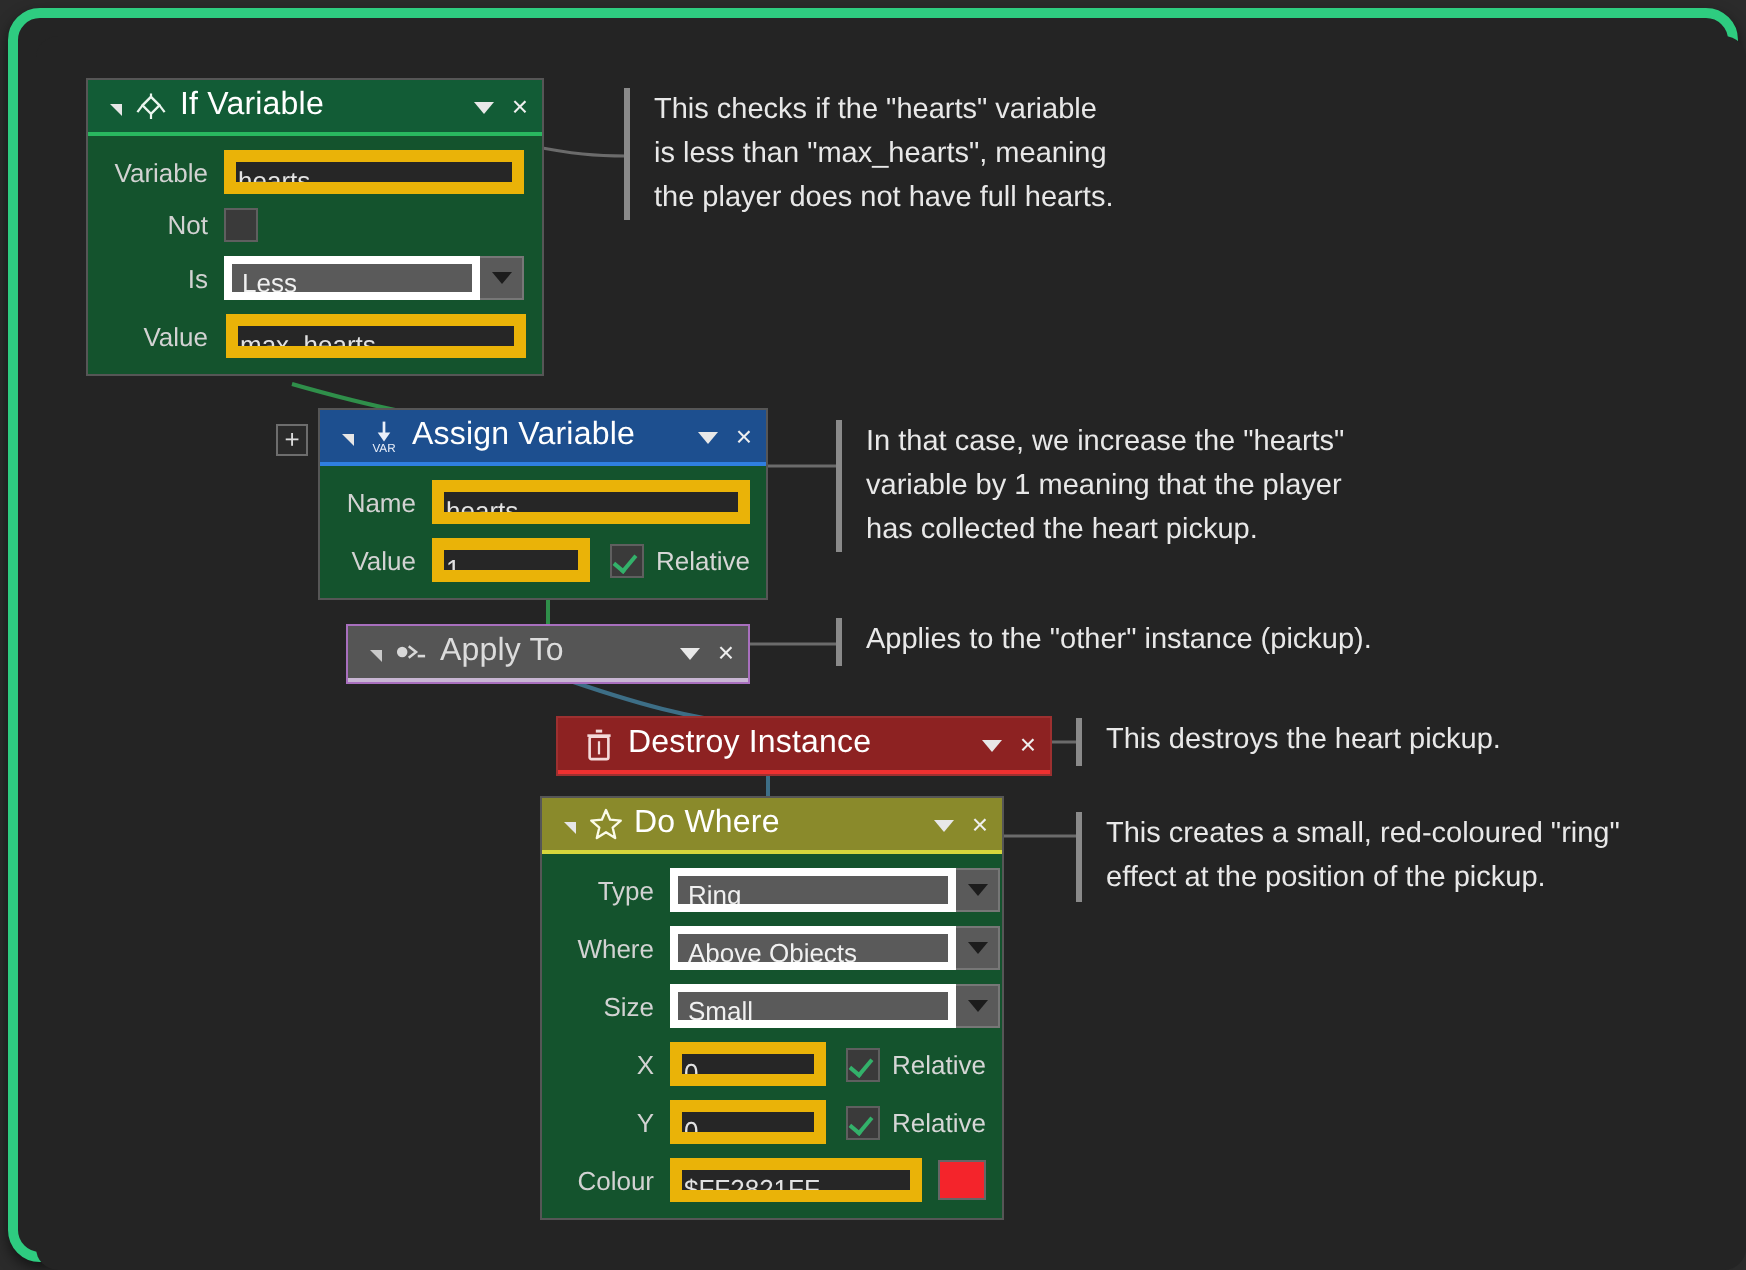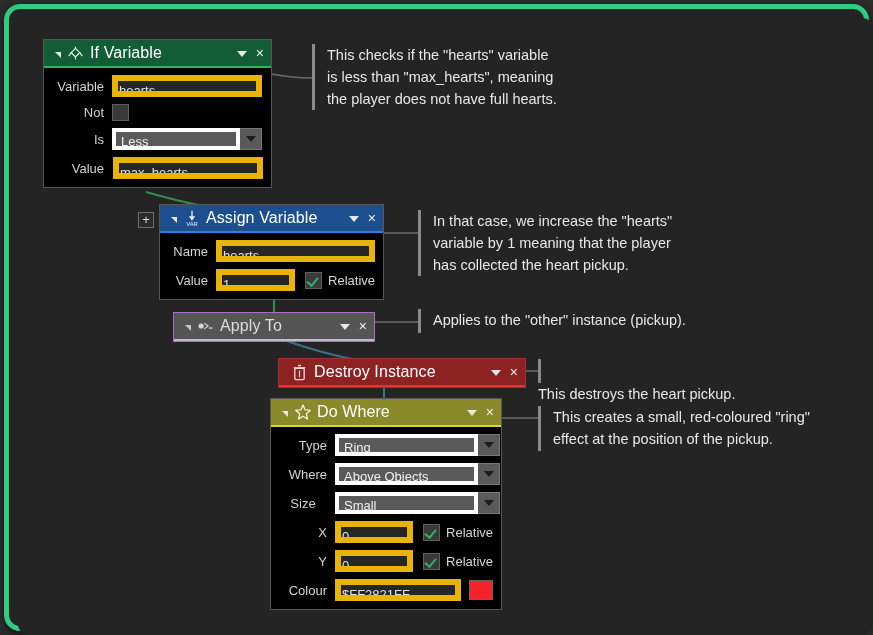--- a/index.html
+++ b/index.html
@@ -103,21 +103,21 @@
     line-height: 1;
     margin-right: 3px;
     flex: 0 0 auto;
   }
   .block .accent {
     height: 2px;
     width: 100%;
   }
   .block .body {
     padding: 7px 8px 8px 8px;
-    background: #000000;
+    background: #14532d;
   }
 
   
   .row {
     display: flex;
     align-items: center;
     margin-bottom: 7px;
   }
   .row:last-child { margin-bottom: 0; justify-content: space-between; }
   .row .lbl {
@@ -417,21 +417,21 @@
           <div class="row">
             <span class="lbl" style="width:48px;">Where</span>
             <span class="combo">
               <span class="cfield" style="width:143px;">Above Objects</span>
               <span class="cbtn">
                   <i></i>
                 </span>
             </span>
           </div>
           <div class="row">
-            <span class="lbl" style="width:48px;text-align:center;">Size</span>
+            <span class="lbl" style="width:48px;">Size</span>
             <span class="combo">
               <span class="cfield" style="width:143px;">Small</span>
               <span class="cbtn">
                   <i></i>
                 </span>
             </span>
           </div>
           <div class="row">
             <span class="lbl" style="width:48px;">X</span>
             <span class="field" style="width:98px;">0</span>
@@ -464,21 +464,21 @@
         <div class="txt">In that case, we increase the "hearts"
 variable by 1 meaning that the player
 has collected the heart pickup.</div>
       </div>
 
       <div class="annot" style="left:400px; top:291px;">
         <div class="tick" style="height:24px;"></div>
         <div class="txt">Applies to the "other" instance (pickup).</div>
       </div>
 
-      <div class="annot" style="left:520px; top:341px;flex-direction:column;">
+      <div class="annot" style="left:520px; top:341px;">
         <div class="tick" style="height:24px;"></div>
         <div class="txt">This destroys the heart pickup.</div>
       </div>
 
       <div class="annot" style="left:520px; top:388px;">
         <div class="tick" style="height:45px;"></div>
         <div class="txt">This creates a small, red-coloured "ring"
 effect at the position of the pickup.</div>
       </div>
 

